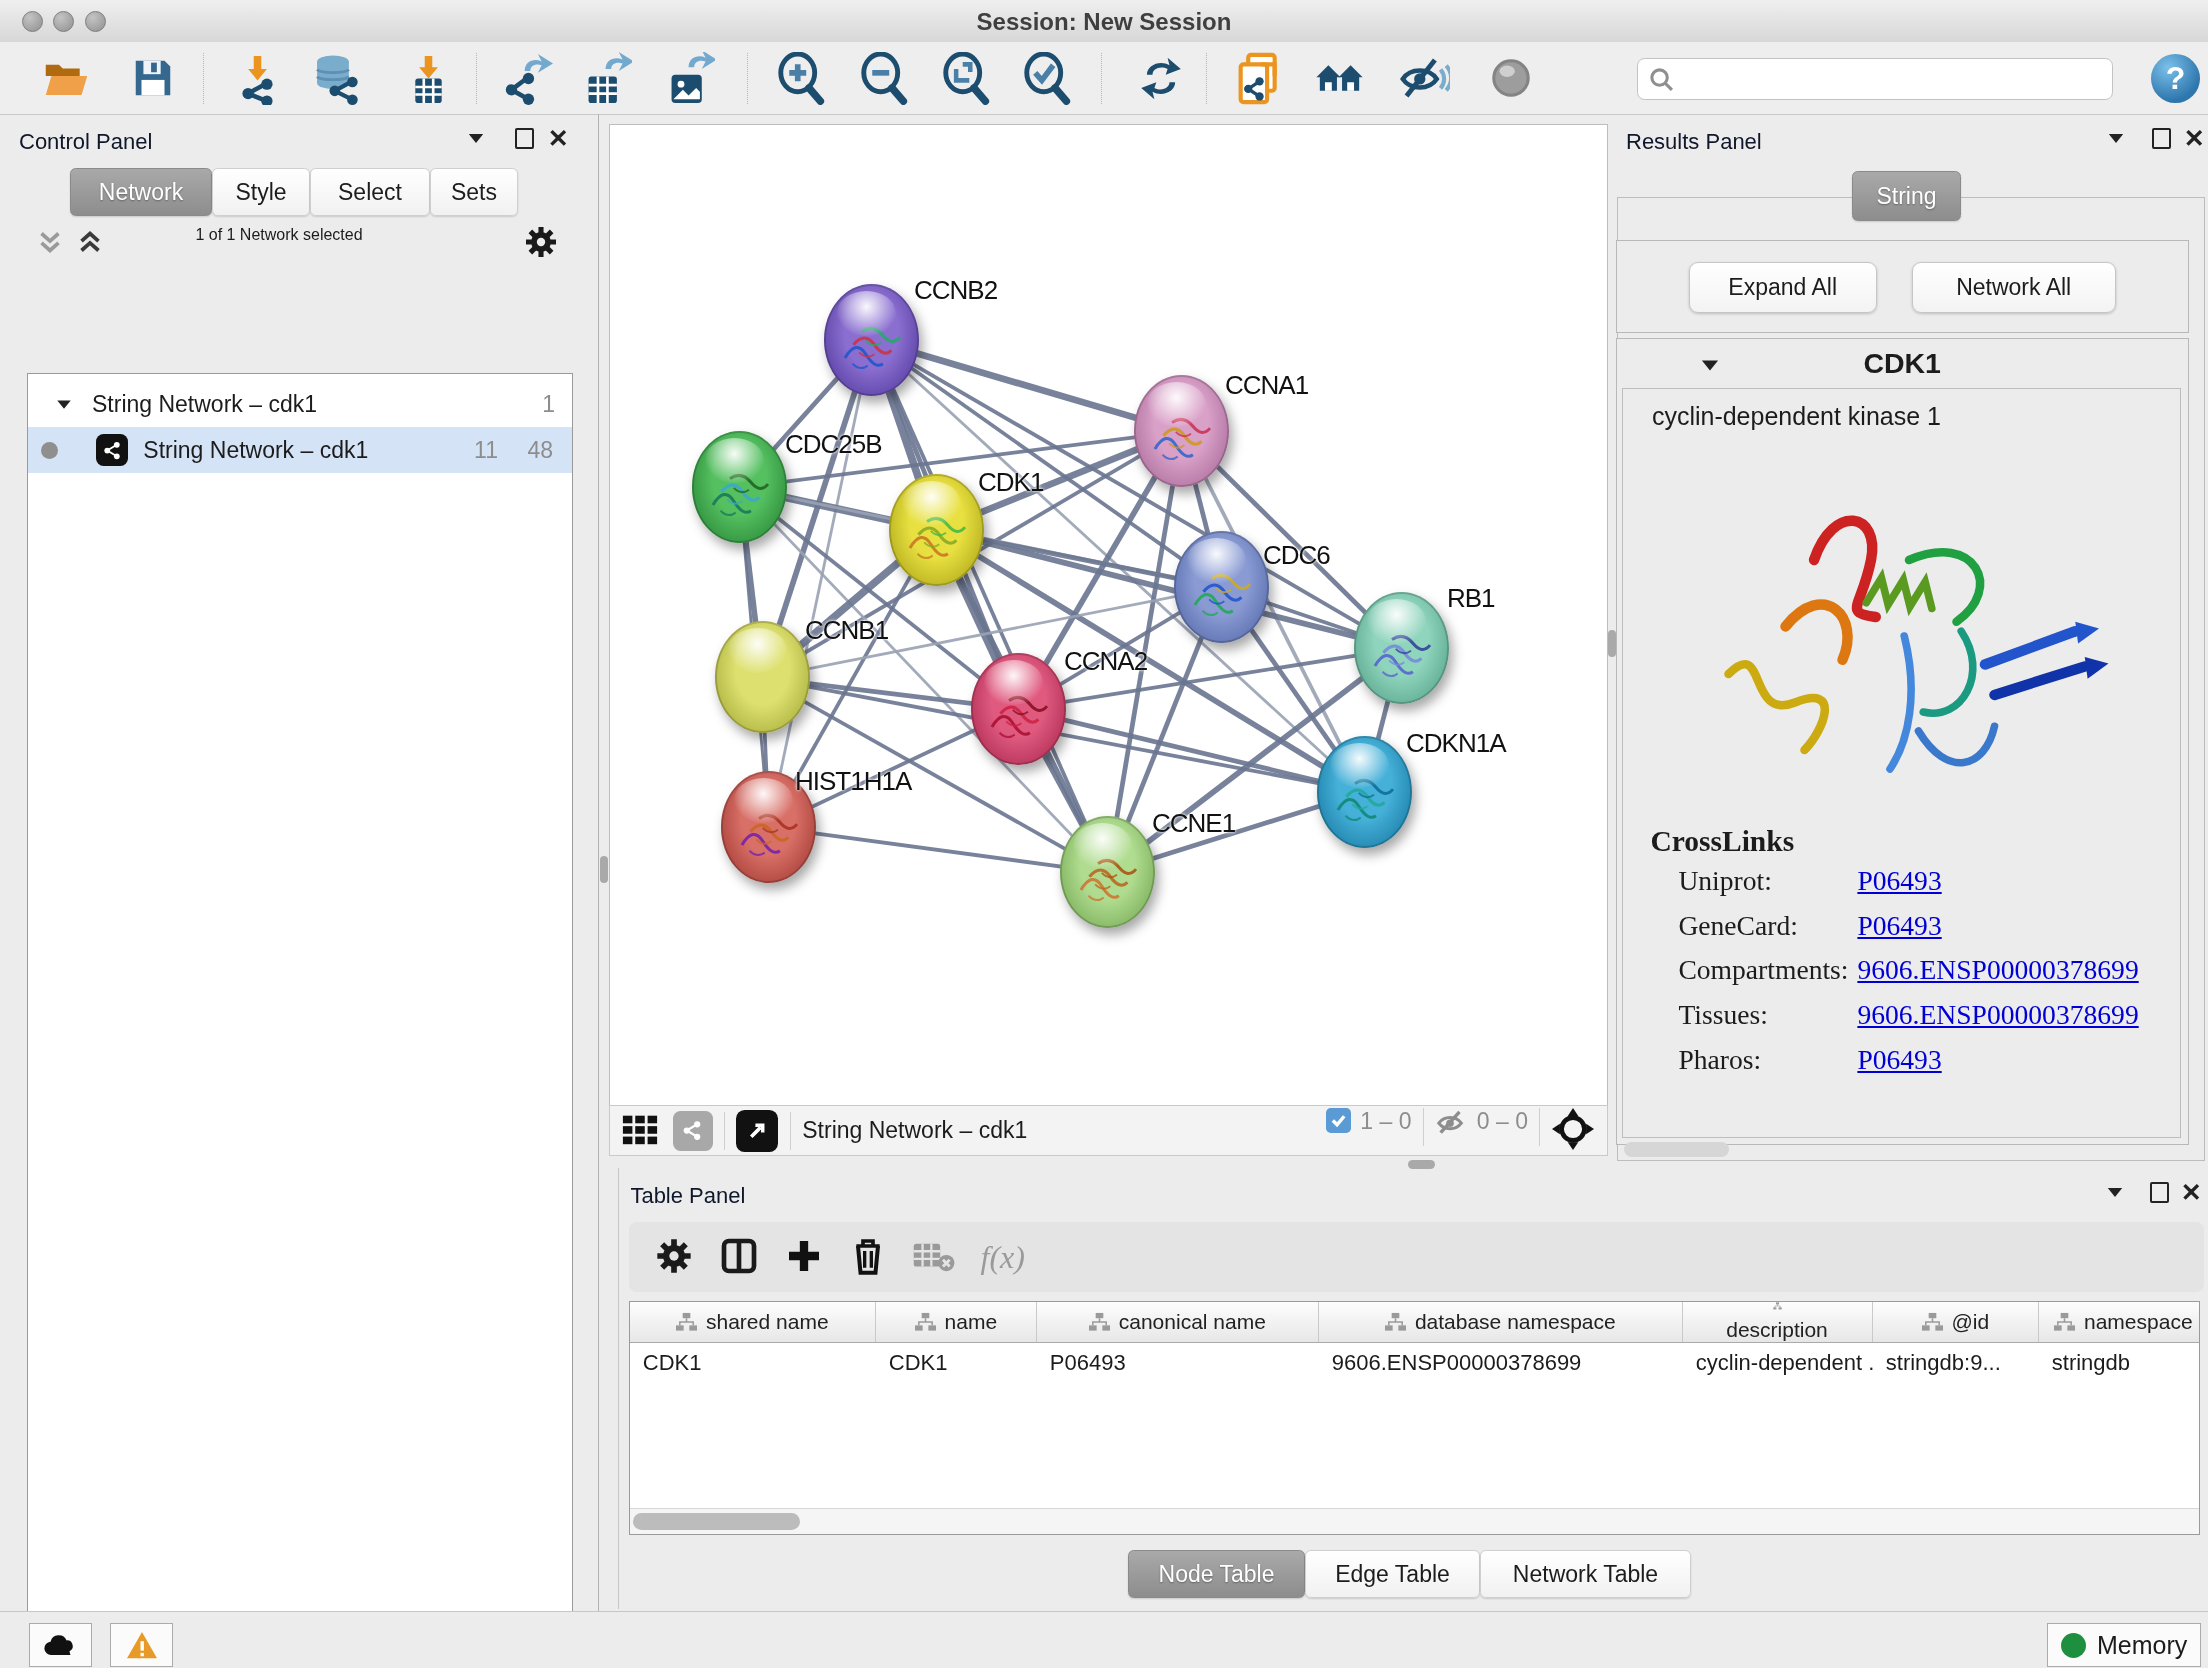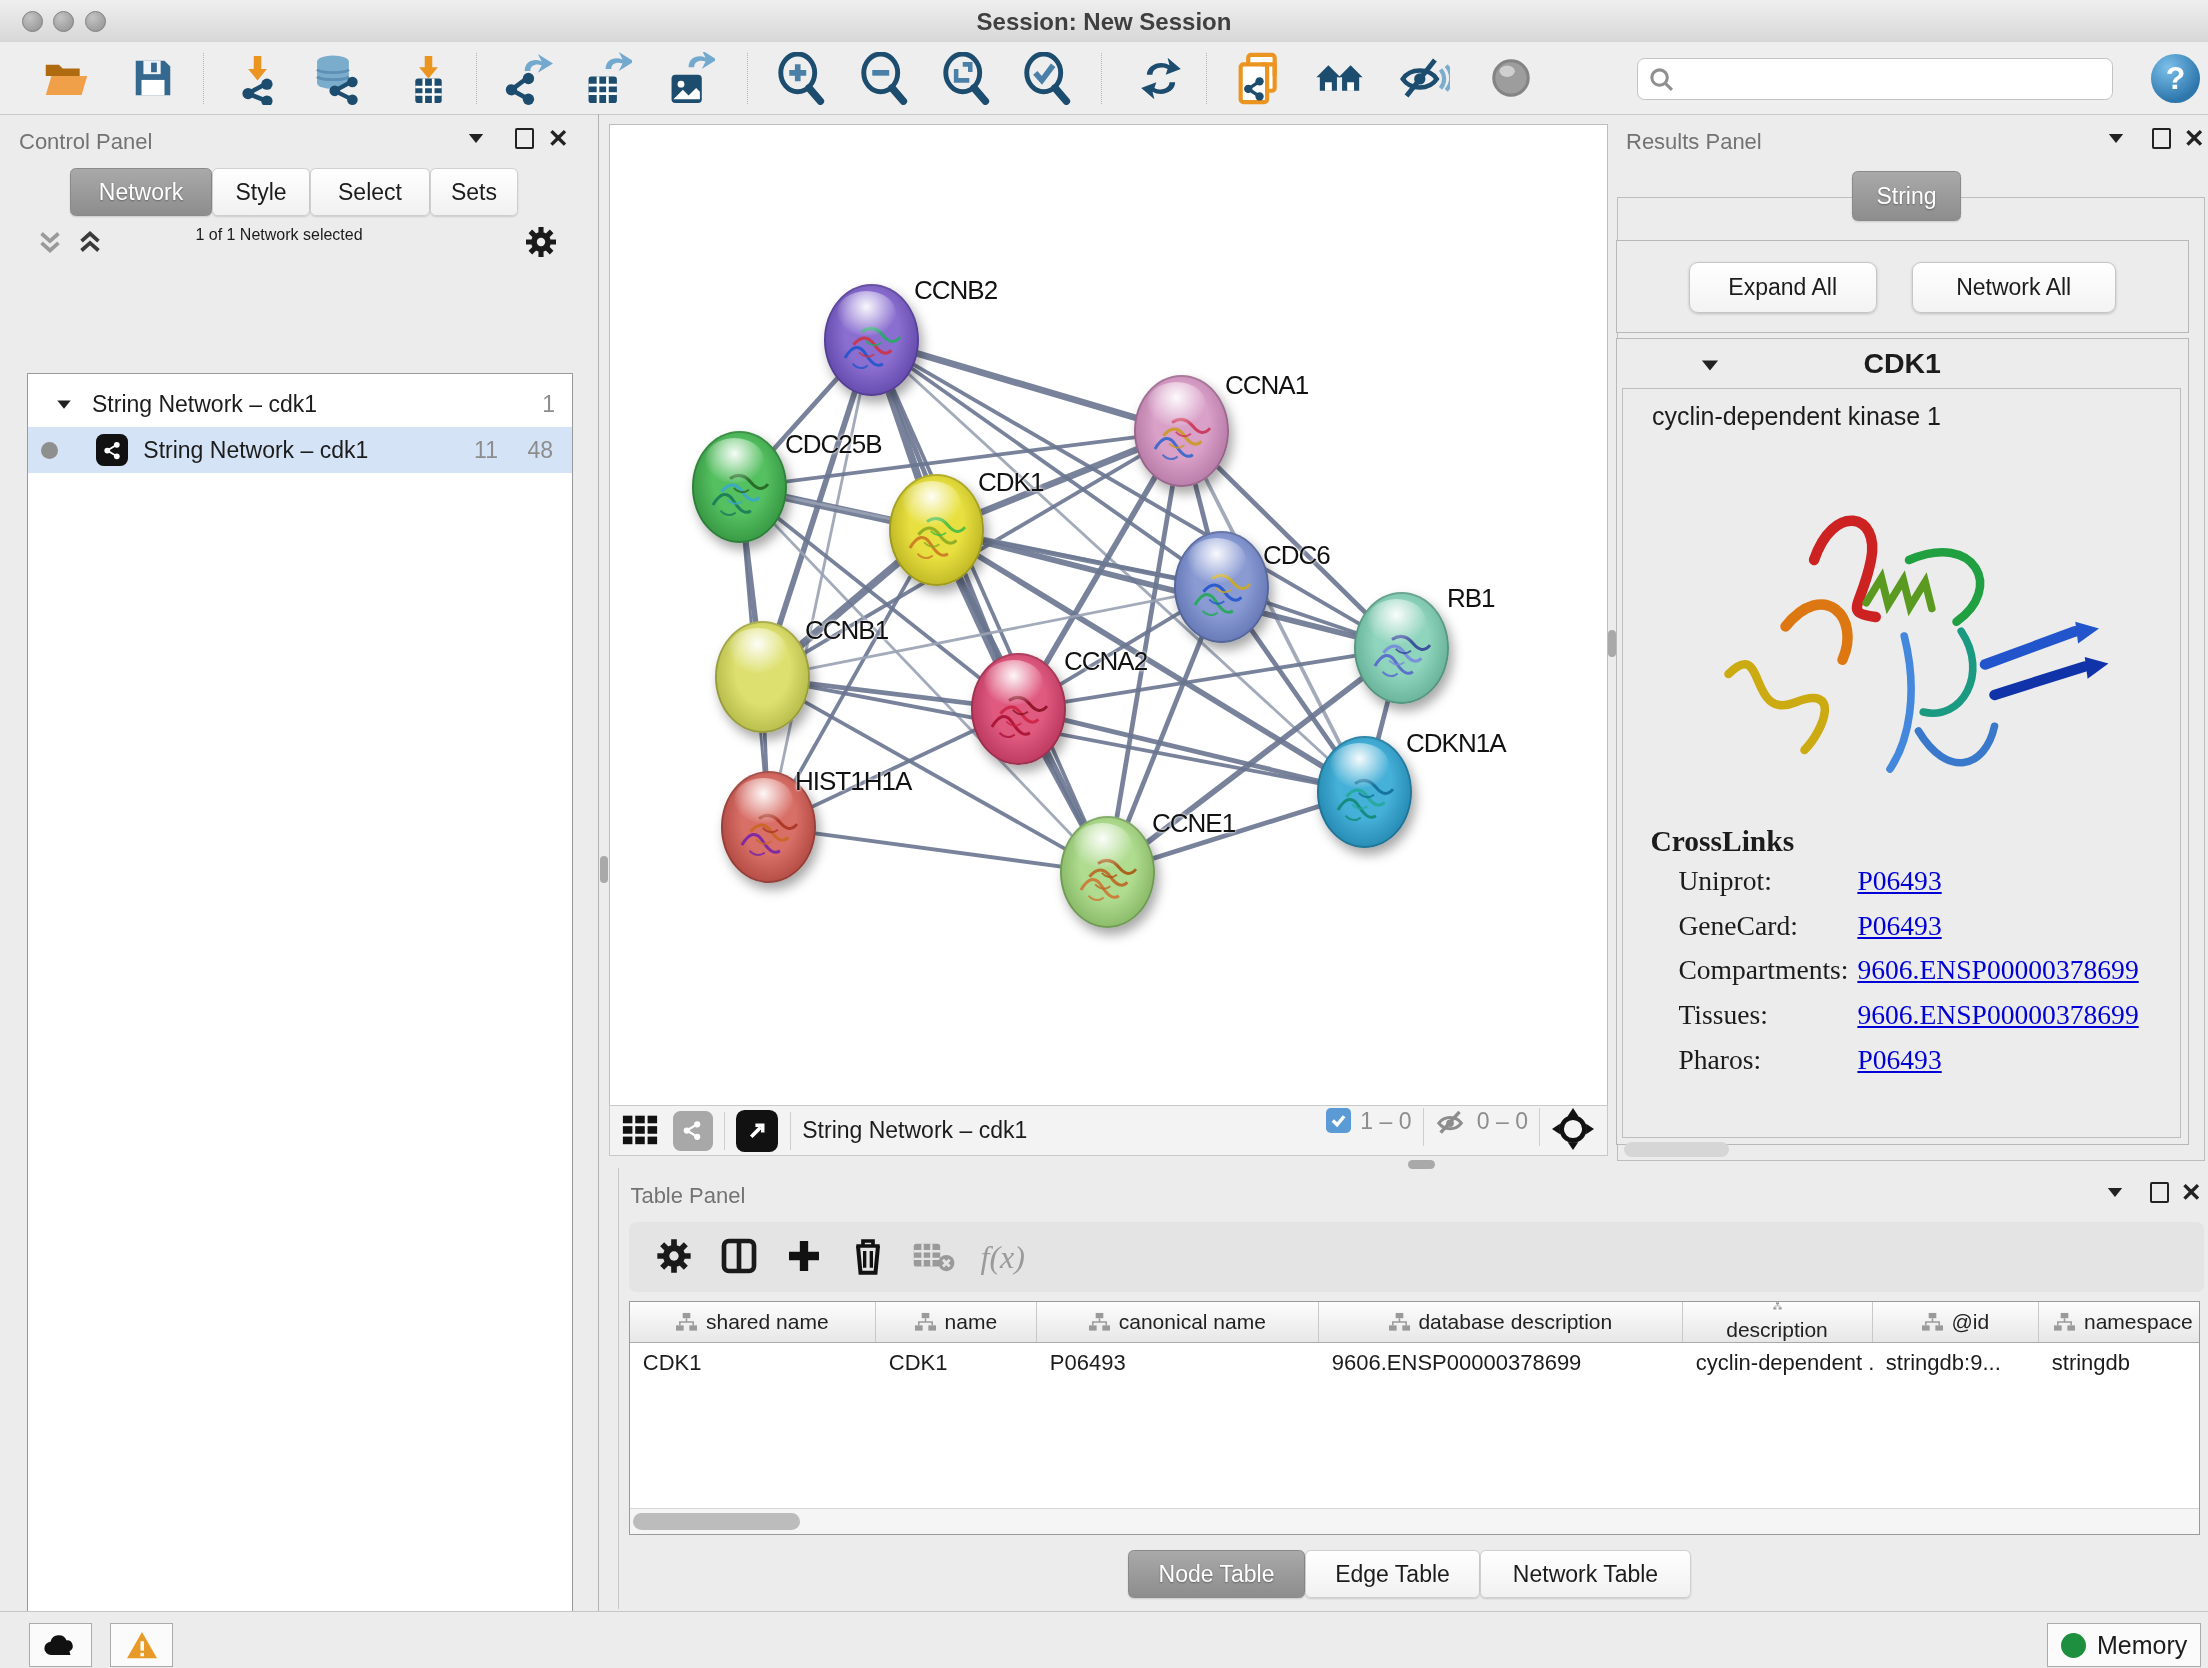--- a/index.html
+++ b/index.html
@@ -15,21 +15,21 @@
   
   #toolbar{left:0;top:42px;width:2208px;height:72px;background:#eeeeee;border-bottom:1px solid #c9c9c9;}
   .tbi{top:7.6px;width:53px;height:57px;display:flex;align-items:center;justify-content:center;cursor:default;}
   .tbsep{top:10.5px;width:0;height:51px;border-left:1.9px dotted #b5b5b5;}
   #search-box{left:1637px;top:16px;width:476px;height:42px;background:#fff;border:1px solid #c2c2c2;
     border-radius:7.6px;display:flex;align-items:center;padding-left:9.5px;box-sizing:border-box;}
   #help-btn{left:2151px;top:12.4px;width:49px;height:49px;border-radius:50%;
     background:radial-gradient(circle at 35% 28%,#7cc0ea,#2e77ad 70%);color:#fff;font-size:32px;font-weight:bold;
     display:flex;align-items:center;justify-content:center;}
   
-  .panel-title{font-size:22px;color:#737373;}
+  .panel-title{font-size:22px;color:#0f172a;}
   .pctl{display:flex;align-items:center;justify-content:center;width:28.5px;height:27px;color:#222;}
   .tri-down{width:0;height:0;border-left:9.5px solid transparent;border-right:9.5px solid transparent;border-top:11.4px solid #222;}
   .float-sq{width:15px;height:17px;border:2.9px solid #222;border-radius:1.9px;}
   .closex{font-size:25px;font-weight:bold;line-height:1;}
   .tab{height:46px;border-radius:5.7px;display:flex;align-items:center;justify-content:center;
     font-size:23px;background:linear-gradient(#ffffff,#f1f1f1);border:1px solid #cfcfcf;
     box-shadow:0 1px 1.9px rgba(0,0,0,.15);color:#1c1c1c;}
   .tab.active{background:linear-gradient(#a9a9a9,#8d8d8d);color:#fff;border-color:#8a8a8a;
     text-shadow:0 1px 1.9px rgba(0,0,0,.35);}
   
@@ -713,21 +713,21 @@
           </div>
           <div class="th" style="width: 364px;">
             <svg width="23" height="21" viewBox="0 0 24 22">
               <g fill="#9a9a9a">
                 <rect x="8" y="1" width="8" height="5.5"></rect>
                 <rect x="1" y="14" width="8" height="5.5"></rect>
                 <rect x="15" y="14" width="8" height="5.5"></rect>
               </g>
               <path d="M12 6.5v4M5 14v-3.5h14V14" stroke="#9a9a9a" stroke-width="1.6" fill="none"></path>
             </svg>
-            <span>database description</span>
+            <span>database namespace</span>
           </div>
           <div class="th" style="width: 190px; flex-direction: column;">
             <svg width="23" height="21" viewBox="0 0 24 22">
               <g fill="#9a9a9a">
                 <rect x="8" y="1" width="8" height="5.5"></rect>
                 <rect x="1" y="14" width="8" height="5.5"></rect>
                 <rect x="15" y="14" width="8" height="5.5"></rect>
               </g>
               <path d="M12 6.5v4M5 14v-3.5h14V14" stroke="#9a9a9a" stroke-width="1.6" fill="none"></path>
             </svg>

